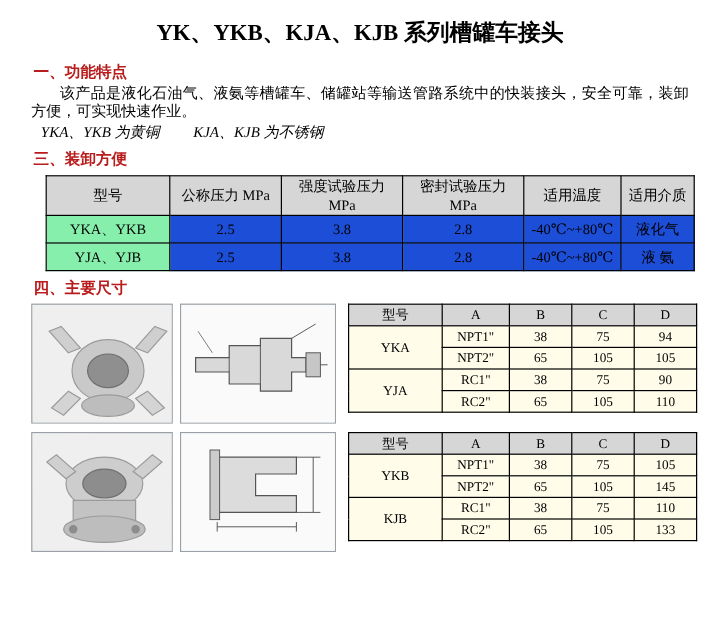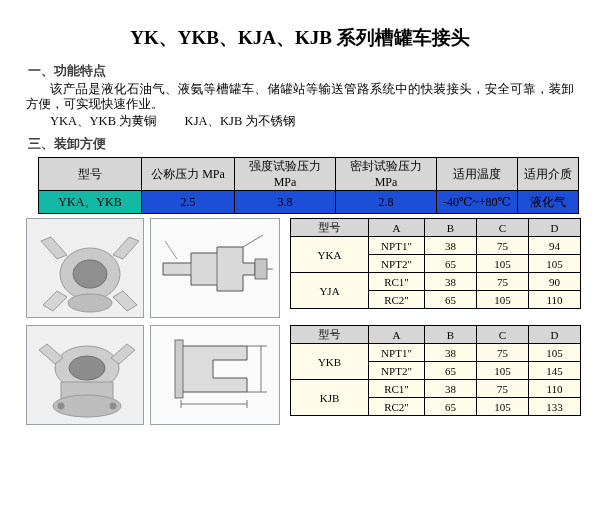--- a/index.html
+++ b/index.html
@@ -13,50 +13,51 @@
     font-family: "Liberation Serif", "DejaVu Serif", serif;
     color: #000000;
     overflow: hidden;
     position: relative;
   }
   .page {
     width: 600px;
     height: 516px;
     position: relative;
     box-sizing: border-box;
-    padding: 12px 10px;
+    padding: 1px 10px;
   }
   .title {
     text-align: center;
     font-size: 19px;
     font-weight: bold;
     letter-spacing: 0px;
     padding-top: 13px;
     padding-bottom: 6px;
     font-family: "Liberation Serif", "DejaVu Serif", serif;
   }
   .section-heading {
-    color: #404040;
+    color: #b91c1c;
     font-weight: bold;
     font-size: 13px;
     margin: 5px 0 2px 18px;
     font-family: Liberation Serif, serif;
   }
   .para {
     font-size: 12.5px;
     line-height: 15px;
     margin: 0 16px 0 16px;
     text-align: justify;
   }
   .para-indent {
     text-indent: 24px;
   }
   .material-line {
     font-size: 12.5px;
-    margin: 1px 0 0 40px;
+    margin: 1px 0 0 24px;
+    font-style: italic;
   }
   .material-line .gap {
     display: inline-block;
     width: 28px;
   }
 
   
   table.perf {
     border-collapse: collapse;
     margin: 4px 0 0 28px;
@@ -72,21 +73,21 @@
     font-family: "Liberation Serif", "DejaVu Serif", serif;
   }
   table.perf thead th {
     background: #d6d6d6;
     font-weight: normal;
   }
   table.perf tbody td {
     background: #1d4ed8;
   }
   table.perf tbody td:first-child {
-    background: #14b8a6;
+    background: #86efac;
   }
   .perf-row-alt td {
     background: #fffdea;
   }
 
   
   .dim-wrap {
     position: relative;
     margin-top: 4px;
   }
@@ -187,23 +188,32 @@
     </thead>
     <tbody>
       <tr>
         <td>YKA、YKB</td>
         <td>2.5</td>
         <td>3.8</td>
         <td>2.8</td>
         <td>-40℃~+80℃</td>
         <td>液化气</td>
       </tr>
+      <tr class="perf-row-alt">
+        <td>YJA、YJB</td>
+        <td>2.5</td>
+        <td>3.8</td>
+        <td>2.8</td>
+        <td>-40℃~+80℃</td>
+        <td>液  氨</td>
+      </tr>
     </tbody>
   </table>
 
+  <div class="section-heading">四、主要尺寸</div>
 
   <div class="dim-wrap">
     <div class="blocks">
 
       <div class="pair">
         <div class="imgs" style="margin-left:16px">
           <div class="img-box photo">
             <svg width="118" height="100" viewBox="0 0 118 100">
               <rect width="118" height="100" fill="#efefef"></rect>
               <ellipse cx="63" cy="55" rx="30" ry="26" fill="#c9c9c9" stroke="#9b9b9b"></ellipse>

